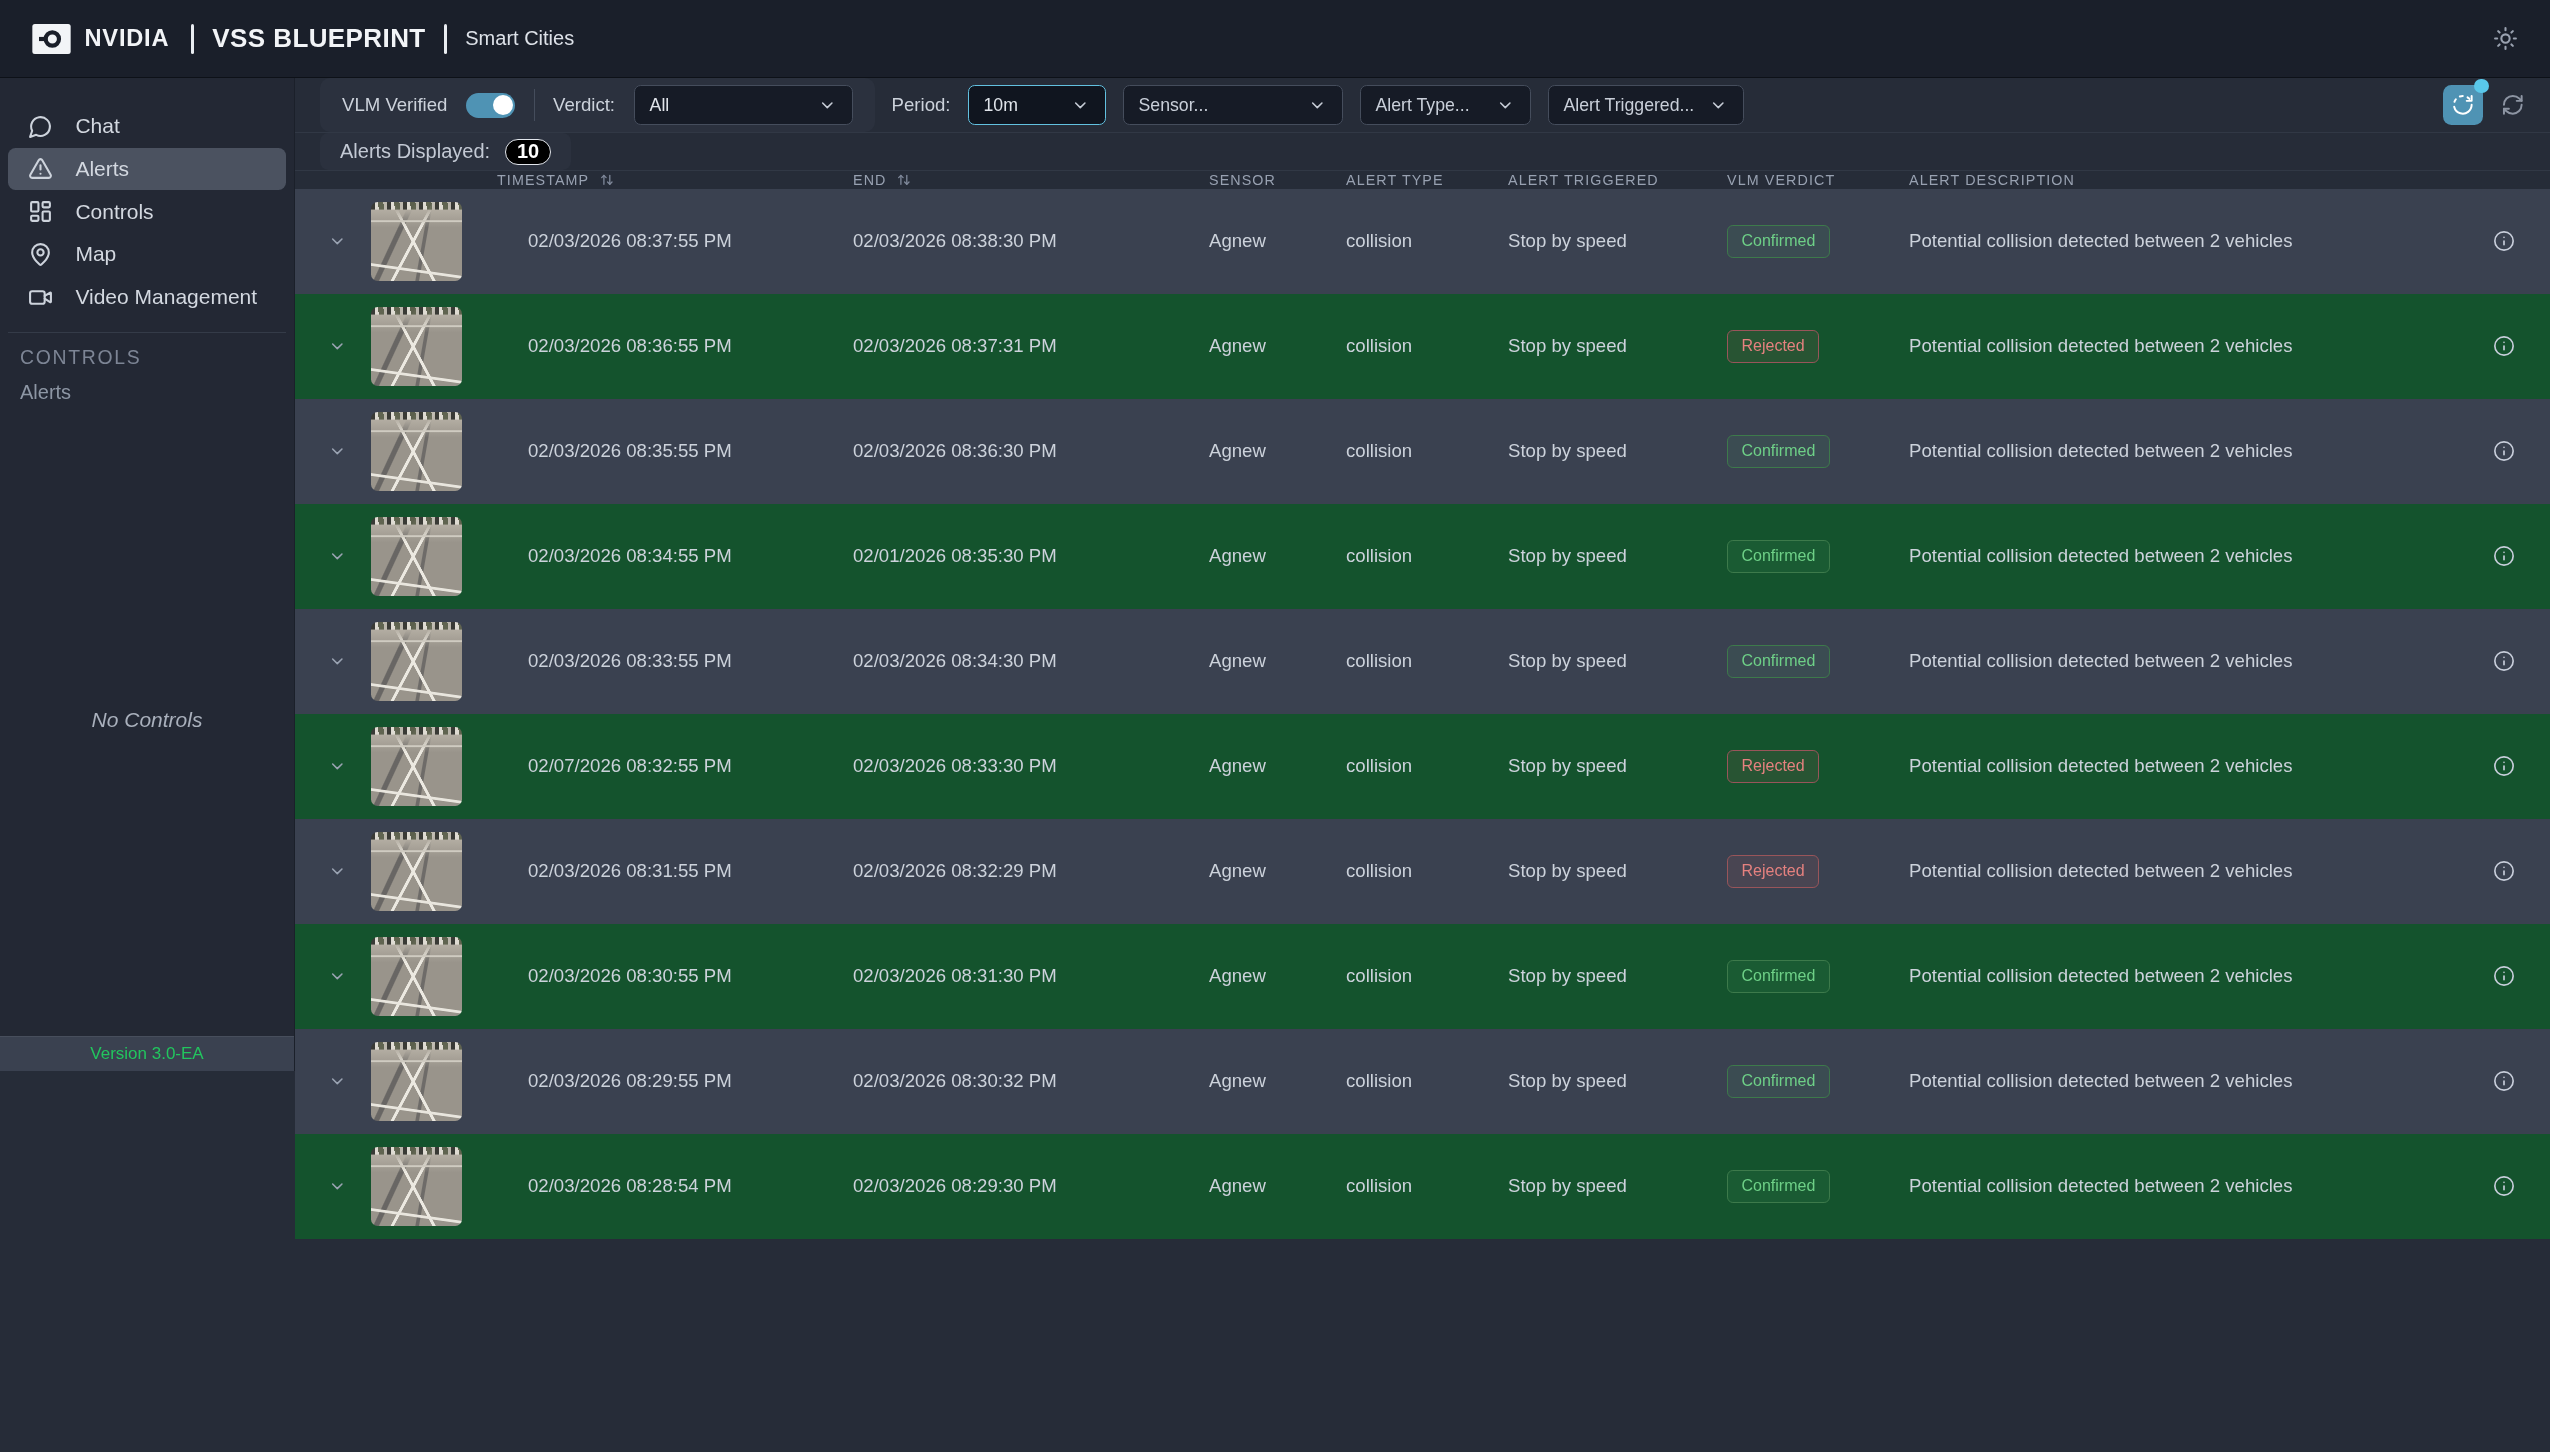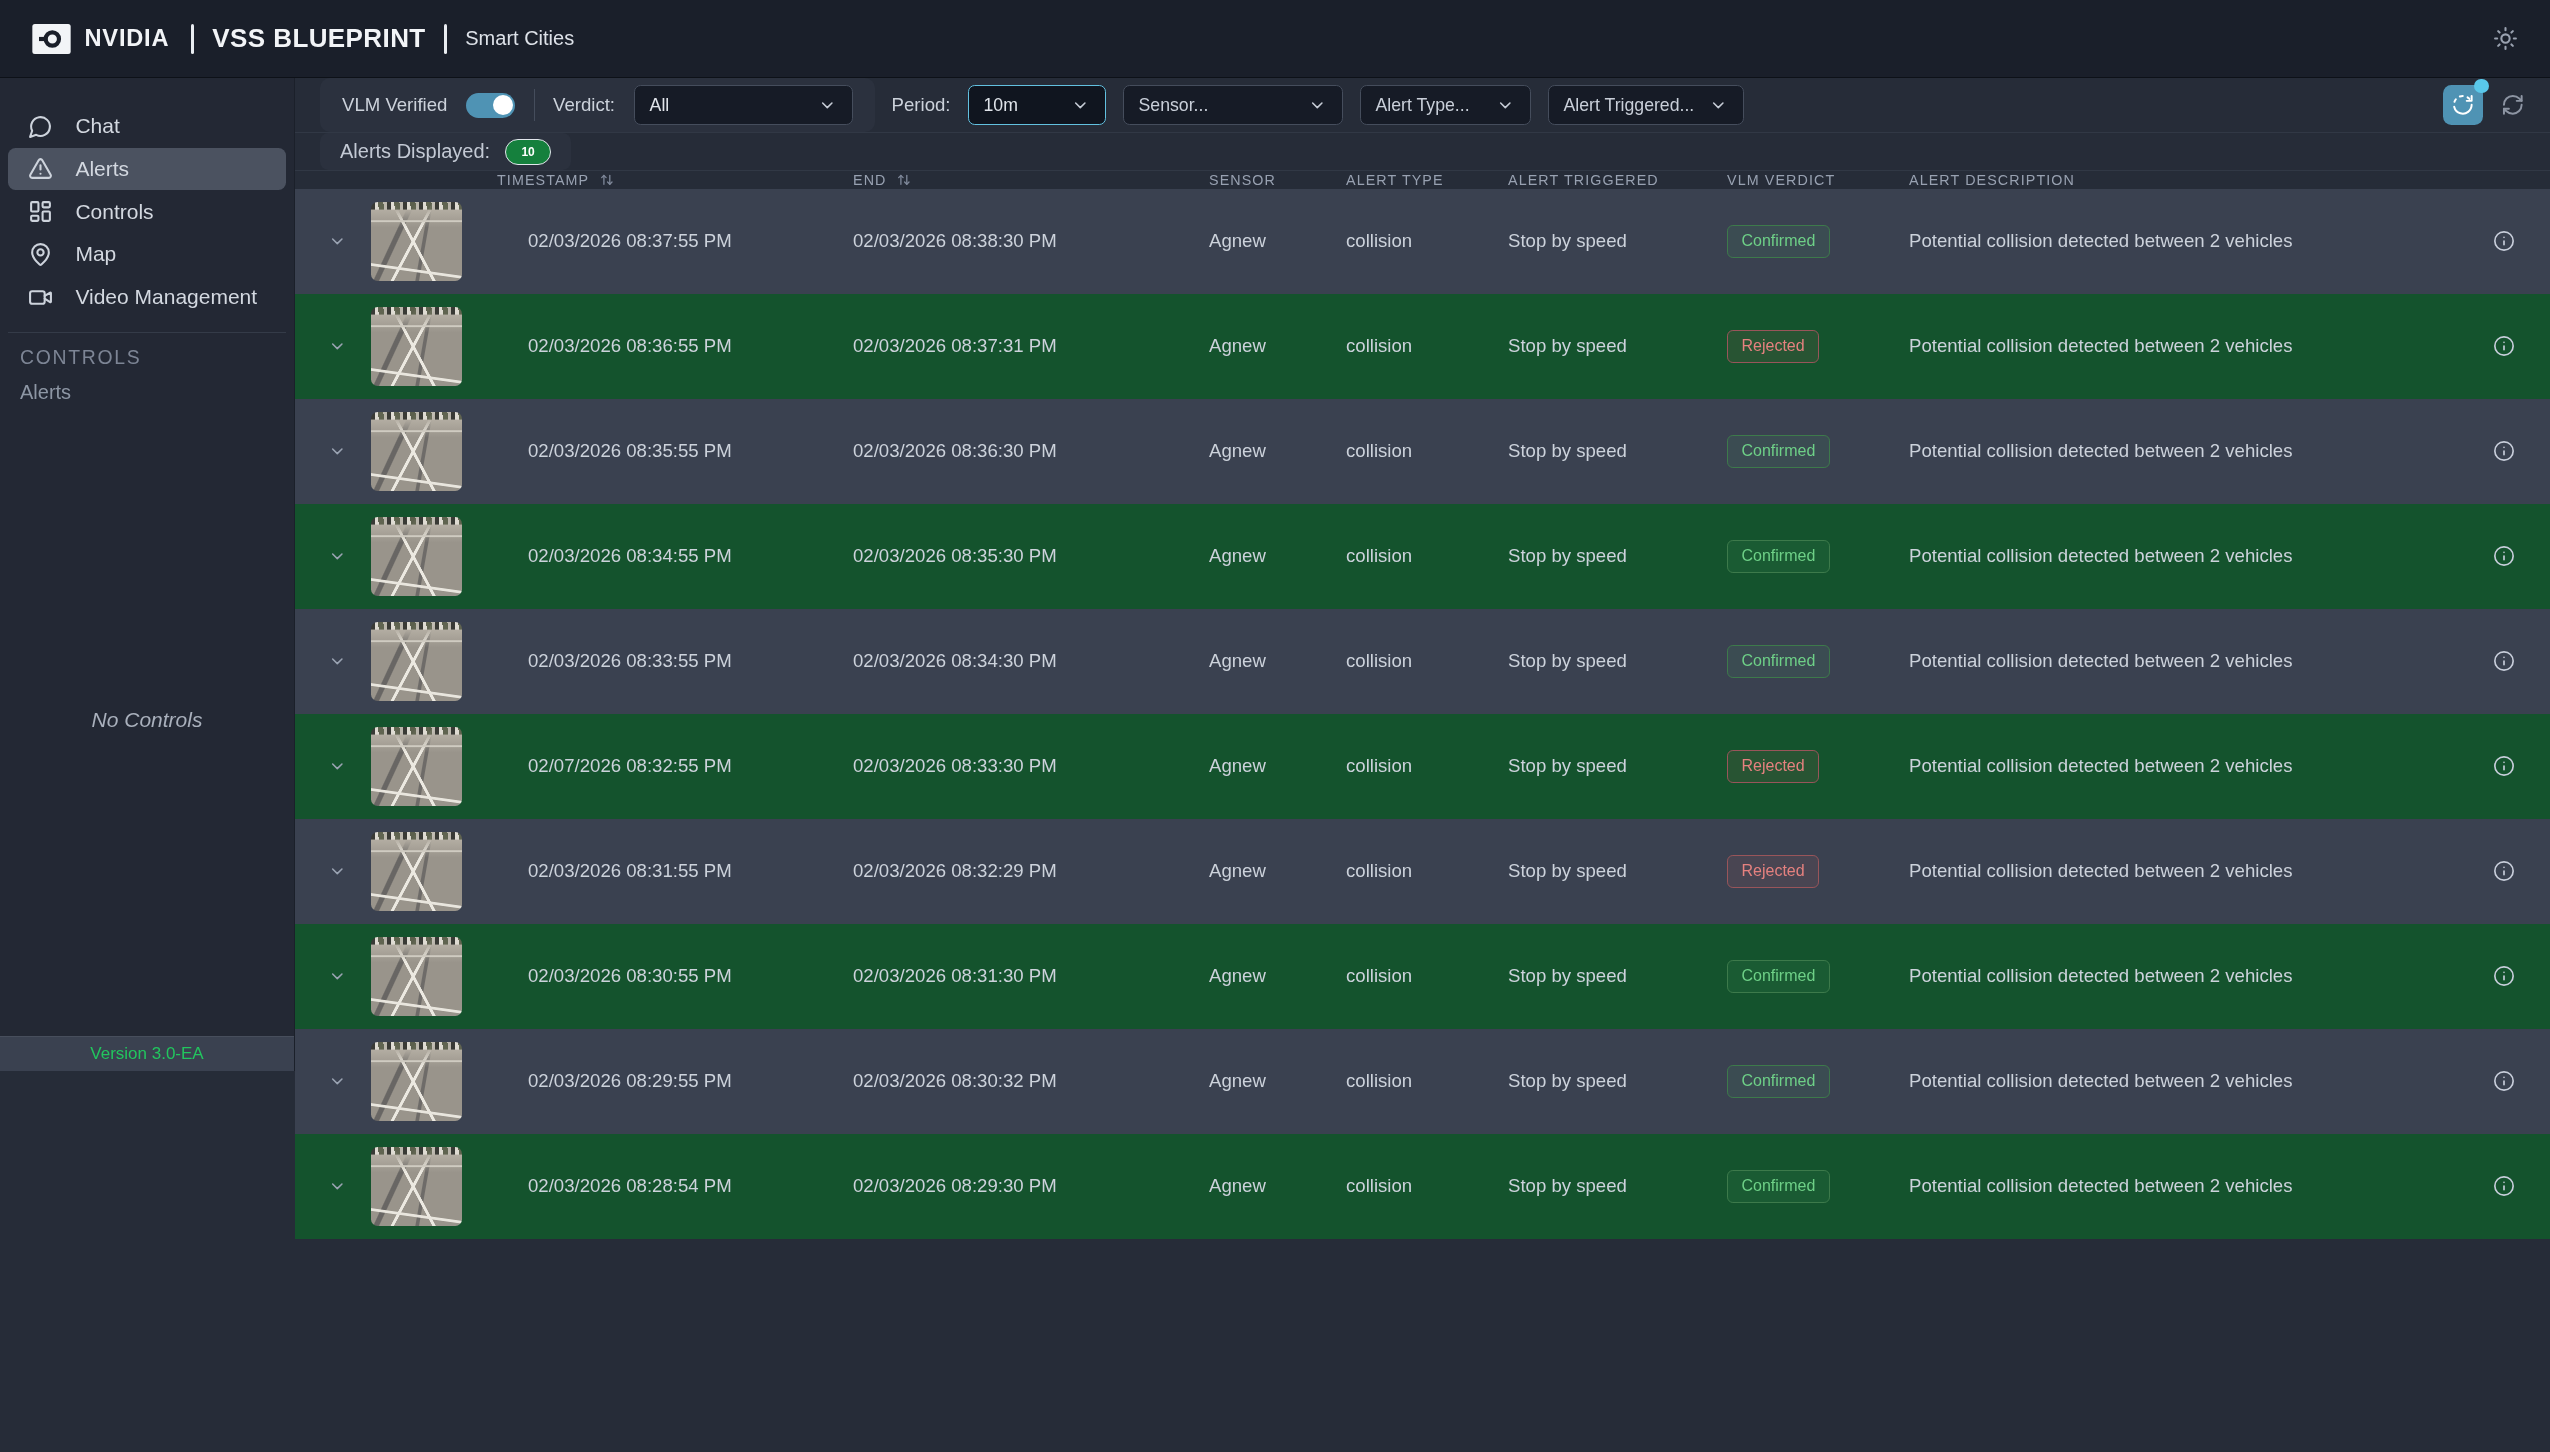--- a/index.html
+++ b/index.html
@@ -87,23 +87,23 @@
   .refresh-btn { color:#8d95a3; margin-left:1.7px; cursor:pointer; flex:0 0 auto; }
 
   .displayed-section { height:56px; border-bottom:0.8px solid #313845; display:flex; align-items:center; padding:0 25px; }
   .displayed-panel {
     height:37px; background:#2b313e; border-radius:8.4px;
     display:flex; align-items:center; gap:15px; padding:0 20px;
     font-size:20px; color:#c3c9d4;
   }
   .count-pill {
     min-width:46px; height:26px; padding:0 10px; border-radius:13.5px;
-    border:1.7px solid #e2e6ec; background:#15803d;
+    border:1.7px solid #e2e6ec; background:#000000;
     display:flex; align-items:center; justify-content:center;
-    font-size:12px; font-weight:700; color:#ffffff;
+    font-size:20px; font-weight:700; color:#ffffff;
   }
 
   
   .grid {
     display:grid;
     grid-template-columns:34px 143px 356px 356px 137px 162px 219px 182px 582px 1fr;
     align-items:center;
   }
   .thead { height:46px; padding:0 25px; font-size:14.3px; letter-spacing:1.1px; color:#98a1b1; }
   .hcell { display:flex; align-items:center; gap:8.4px; white-space:nowrap; }
@@ -440,21 +440,21 @@
       <span>
         <svg width="18.6" height="18.6" viewBox="0 0 24 24" fill="none" stroke="currentColor" stroke-width="2" stroke-linecap="round" stroke-linejoin="round">
                 <path d="m6 9 6 6 6-6"></path>
               </svg>
       </span>
     </div>
     <div>
       <div class="thumb"></div>
     </div>
     <div class="c-ts">02/03/2026 08:34:55 PM</div>
-    <div>02/03/2026 08:35:30 PM</div>
+    <div>02/01/2026 08:35:30 PM</div>
     <div>Agnew</div>
     <div>collision</div>
     <div>Stop by speed</div>
     <div>
       <span class="badge ok">Confirmed</span>
     </div>
     <div>Potential collision detected between 2 vehicles</div>
     <div class="c-info">
       <span>
         <svg width="22" height="22" viewBox="0 0 24 24" fill="none" stroke="currentColor" stroke-width="1.8" stroke-linecap="round" stroke-linejoin="round">

